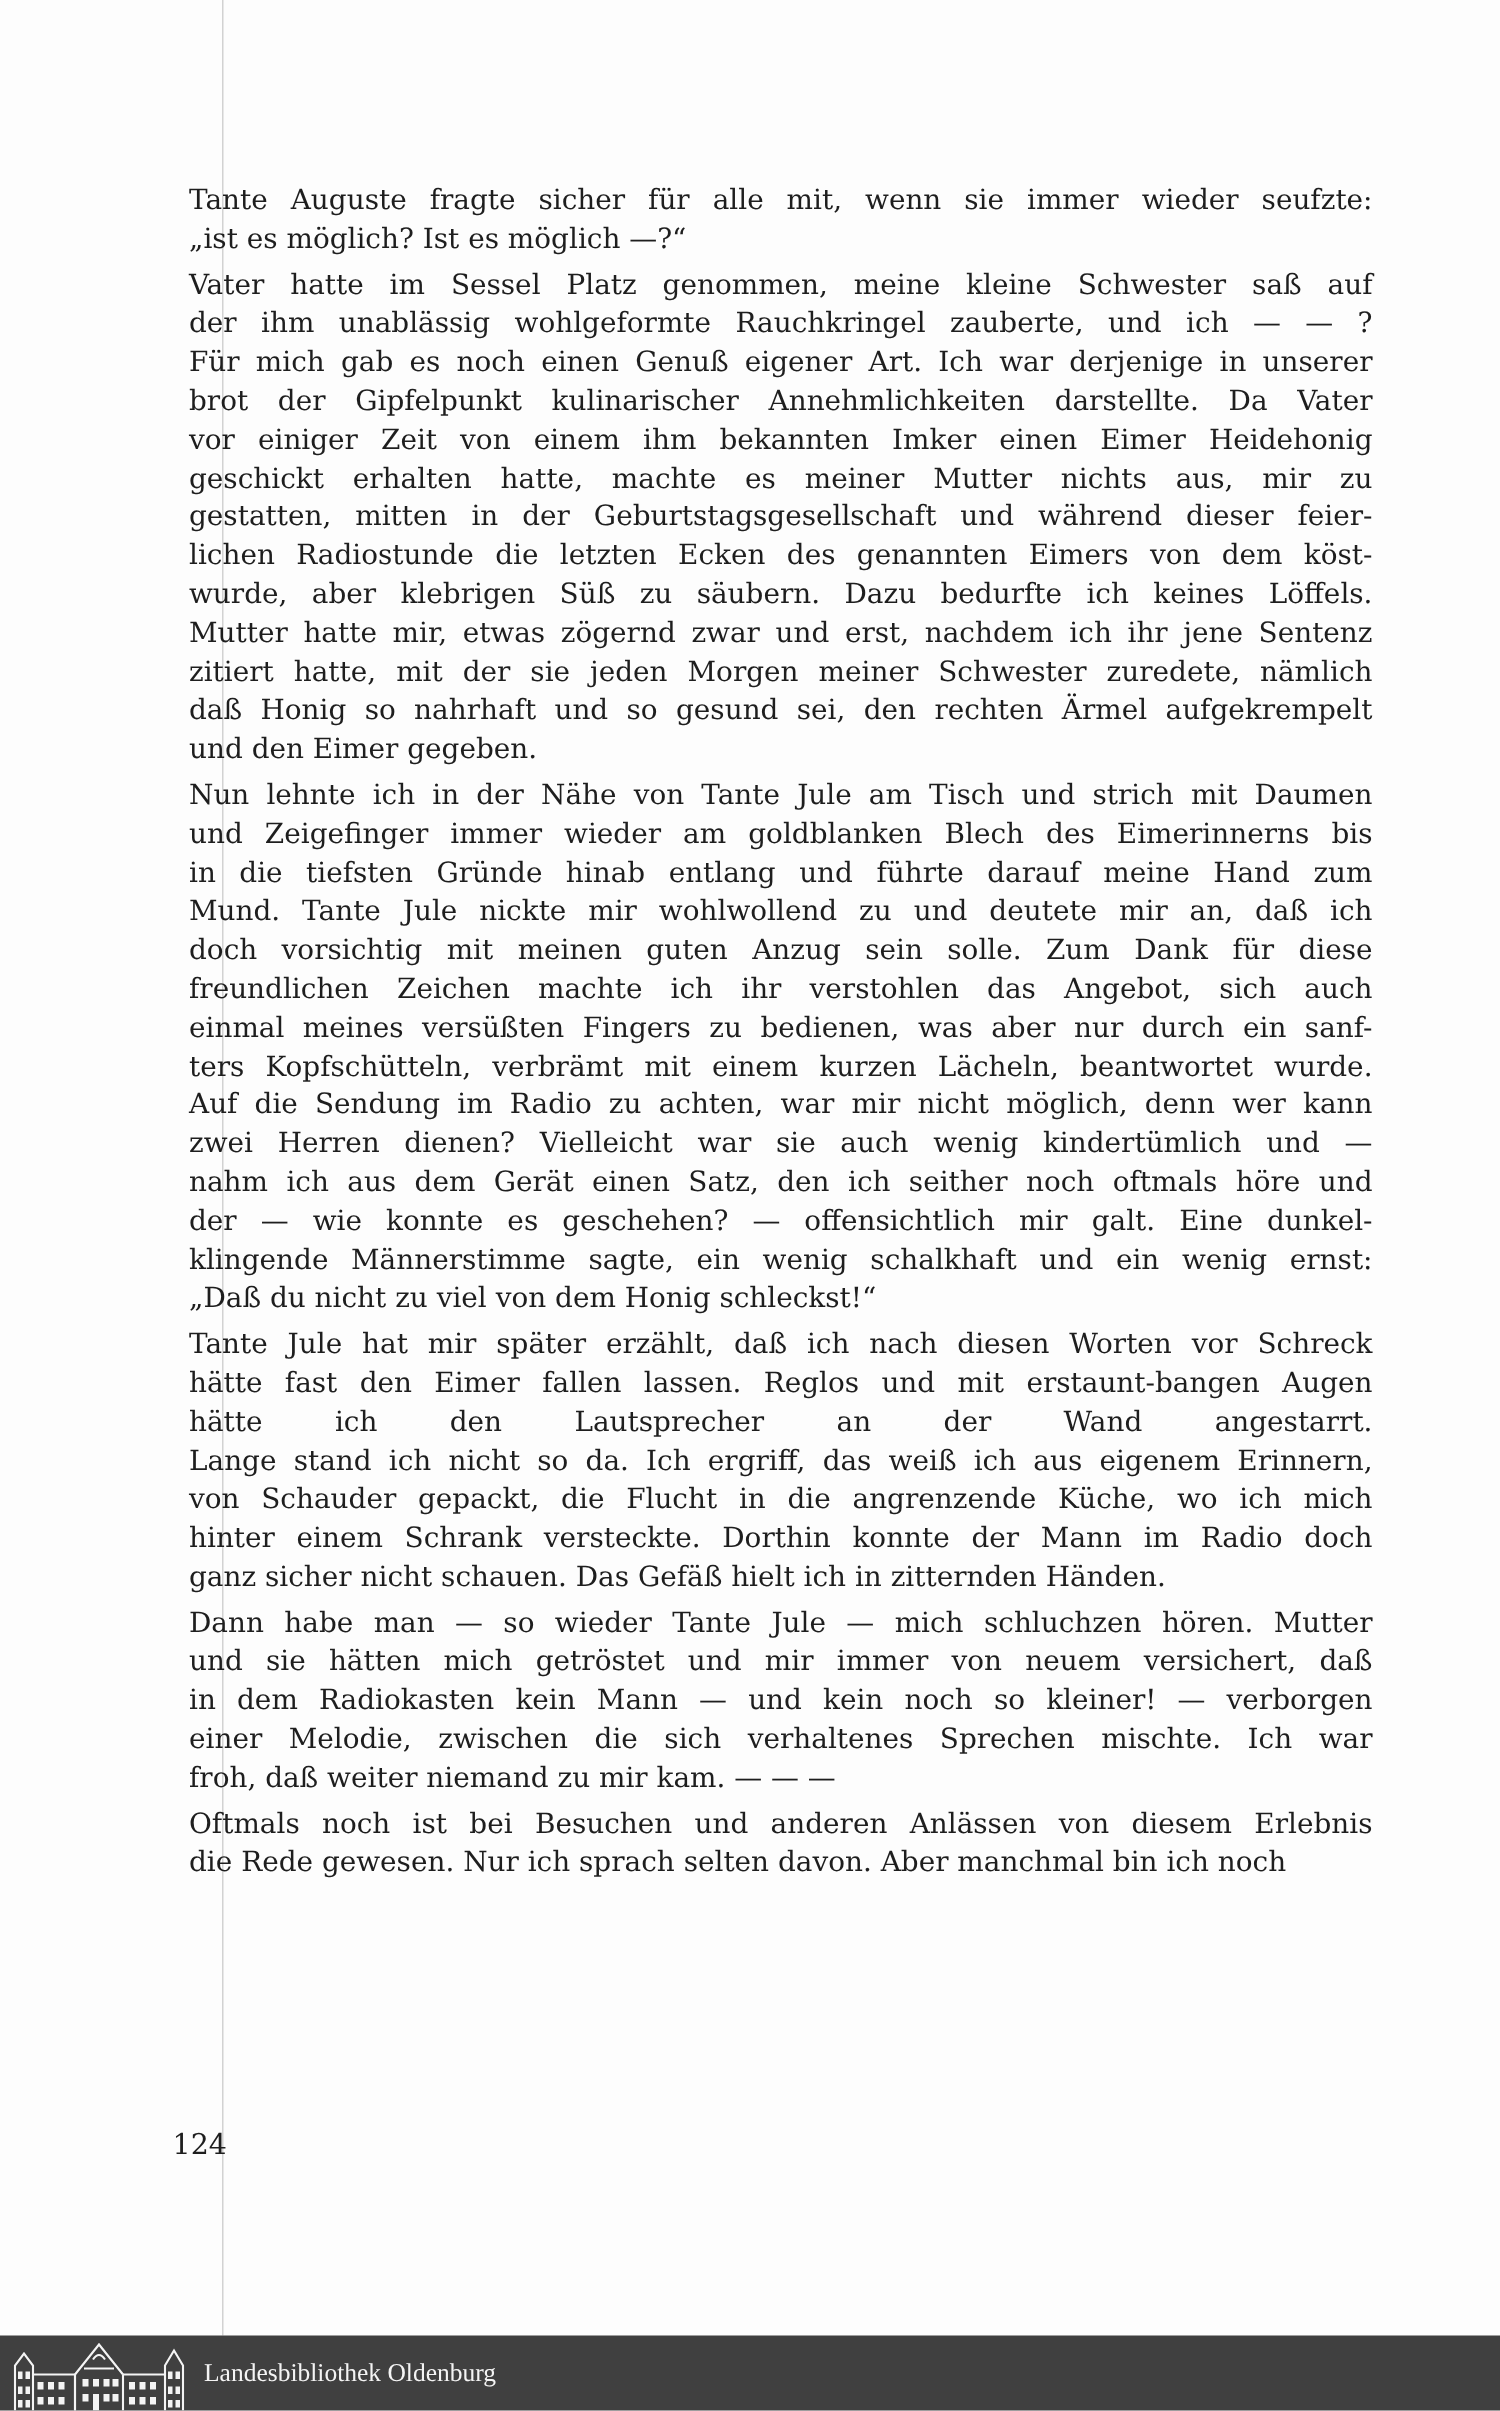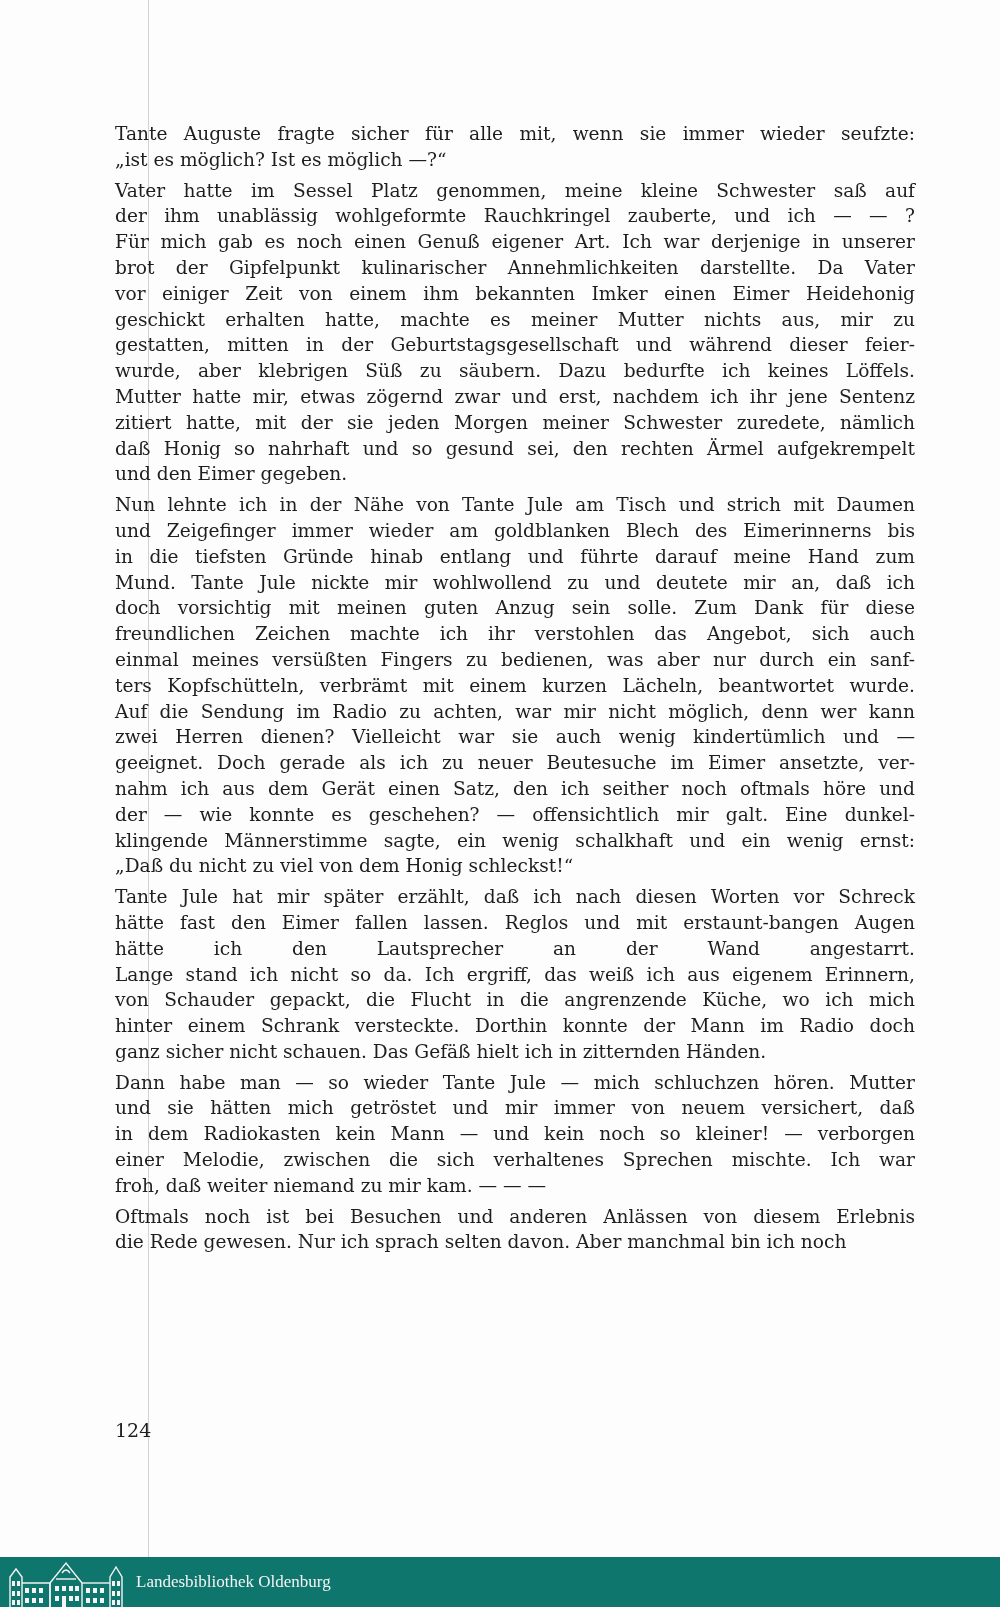--- a/index.html
+++ b/index.html
@@ -30,20 +30,21 @@
       width: 800px;
     }
     .line {
       height: 25.8px;
       line-height: 25.8px;
       font-size: 18.6px;
       white-space: nowrap;
       text-align: justify;
       text-align-last: justify;
       letter-spacing: 0px;
+      margin-left: 11px;
     }
     .line.last {
       text-align-last: left;
     }
     .para-gap {
       height: 5px;
     }
     .page-number {
       position: absolute;
       left: 115px;
@@ -51,21 +52,21 @@
       font-size: 19px;
       line-height: 24px;
       text-align: center;
     }
     .footer {
       position: absolute;
       left: 0;
       top: 1557px;
       width: 1000px;
       height: 50px;
-      background: #0f766e;
+      background: #404040;
       display: flex;
       align-items: center;
     }
     .footer-logo {
       width: 122px;
       height: 46px;
       margin-left: 6px;
       margin-top: 4px;
     }
     .footer-text {
@@ -87,39 +88,39 @@
     </div>
     <div class="para-gap"></div>
     <div class="paragraph">
       <div class="line">Vater hatte im Sessel Platz genommen, meine kleine Schwester saß auf</div>
       <div class="line">der ihm unablässig wohlgeformte Rauchkringel zauberte, und ich — — ?</div>
       <div class="line">Für mich gab es noch einen Genuß eigener Art. Ich war derjenige in unserer</div>
       <div class="line">brot der Gipfelpunkt kulinarischer Annehmlichkeiten darstellte. Da Vater</div>
       <div class="line">vor einiger Zeit von einem ihm bekannten Imker einen Eimer Heidehonig</div>
       <div class="line">geschickt erhalten hatte, machte es meiner Mutter nichts aus, mir zu</div>
       <div class="line">gestatten, mitten in der Geburtstagsgesellschaft und während dieser feier-</div>
+      <div class="line">lichen Radiostunde die letzten Ecken des genannten Eimers von dem köst-</div>
       <div class="line">wurde, aber klebrigen Süß zu säubern. Dazu bedurfte ich keines Löffels.</div>
       <div class="line">Mutter hatte mir, etwas zögernd zwar und erst, nachdem ich ihr jene Sentenz</div>
       <div class="line">zitiert hatte, mit der sie jeden Morgen meiner Schwester zuredete, nämlich</div>
       <div class="line">daß Honig so nahrhaft und so gesund sei, den rechten Ärmel aufgekrempelt</div>
       <div class="line last">und den Eimer gegeben.</div>
     </div>
     <div class="para-gap"></div>
     <div class="paragraph">
       <div class="line">Nun lehnte ich in der Nähe von Tante Jule am Tisch und strich mit Daumen</div>
       <div class="line">und Zeigefinger immer wieder am goldblanken Blech des Eimerinnerns bis</div>
       <div class="line">in die tiefsten Gründe hinab entlang und führte darauf meine Hand zum</div>
       <div class="line">Mund. Tante Jule nickte mir wohlwollend zu und deutete mir an, daß ich</div>
       <div class="line">doch vorsichtig mit meinen guten Anzug sein solle. Zum Dank für diese</div>
       <div class="line">freundlichen Zeichen machte ich ihr verstohlen das Angebot, sich auch</div>
       <div class="line">einmal meines versüßten Fingers zu bedienen, was aber nur durch ein sanf-</div>
       <div class="line">ters Kopfschütteln, verbrämt mit einem kurzen Lächeln, beantwortet wurde.</div>
       <div class="line">Auf die Sendung im Radio zu achten, war mir nicht möglich, denn wer kann</div>
       <div class="line">zwei Herren dienen? Vielleicht war sie auch wenig kindertümlich und —</div>
-      <div class="line">geeignet. Doch gerade als ich zu neuer Beutesuche im Eimer ansetzte, ver-</div>
       <div class="line">nahm ich aus dem Gerät einen Satz, den ich seither noch oftmals höre und</div>
       <div class="line">der — wie konnte es geschehen? — offensichtlich mir galt. Eine dunkel-</div>
       <div class="line">klingende Männerstimme sagte, ein wenig schalkhaft und ein wenig ernst:</div>
       <div class="line last">„Daß du nicht zu viel von dem Honig schleckst!“</div>
     </div>
     <div class="para-gap"></div>
     <div class="paragraph">
       <div class="line">Tante Jule hat mir später erzählt, daß ich nach diesen Worten vor Schreck</div>
       <div class="line">hätte fast den Eimer fallen lassen. Reglos und mit erstaunt-bangen Augen</div>
       <div class="line">hätte ich den Lautsprecher an der Wand angestarrt.</div>

